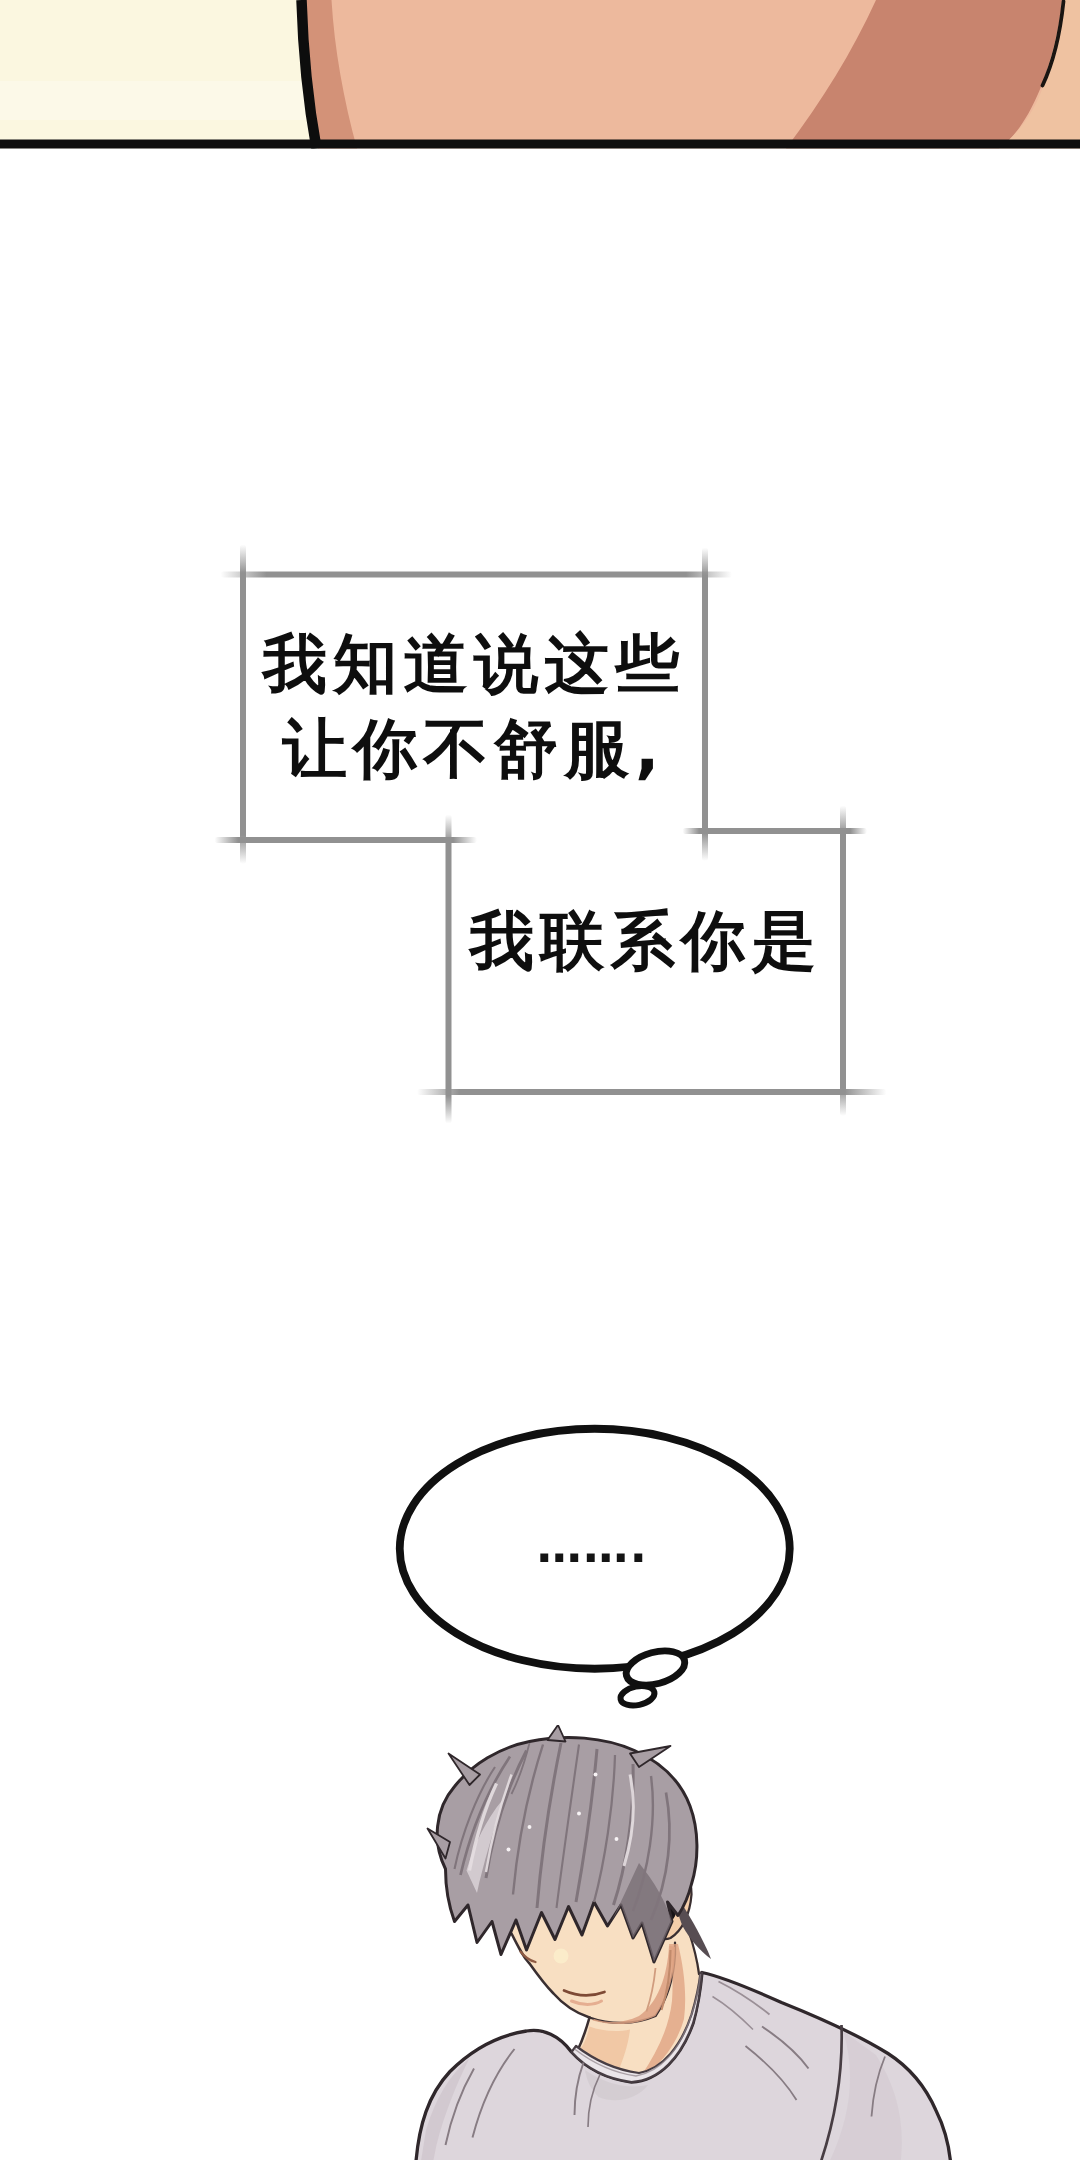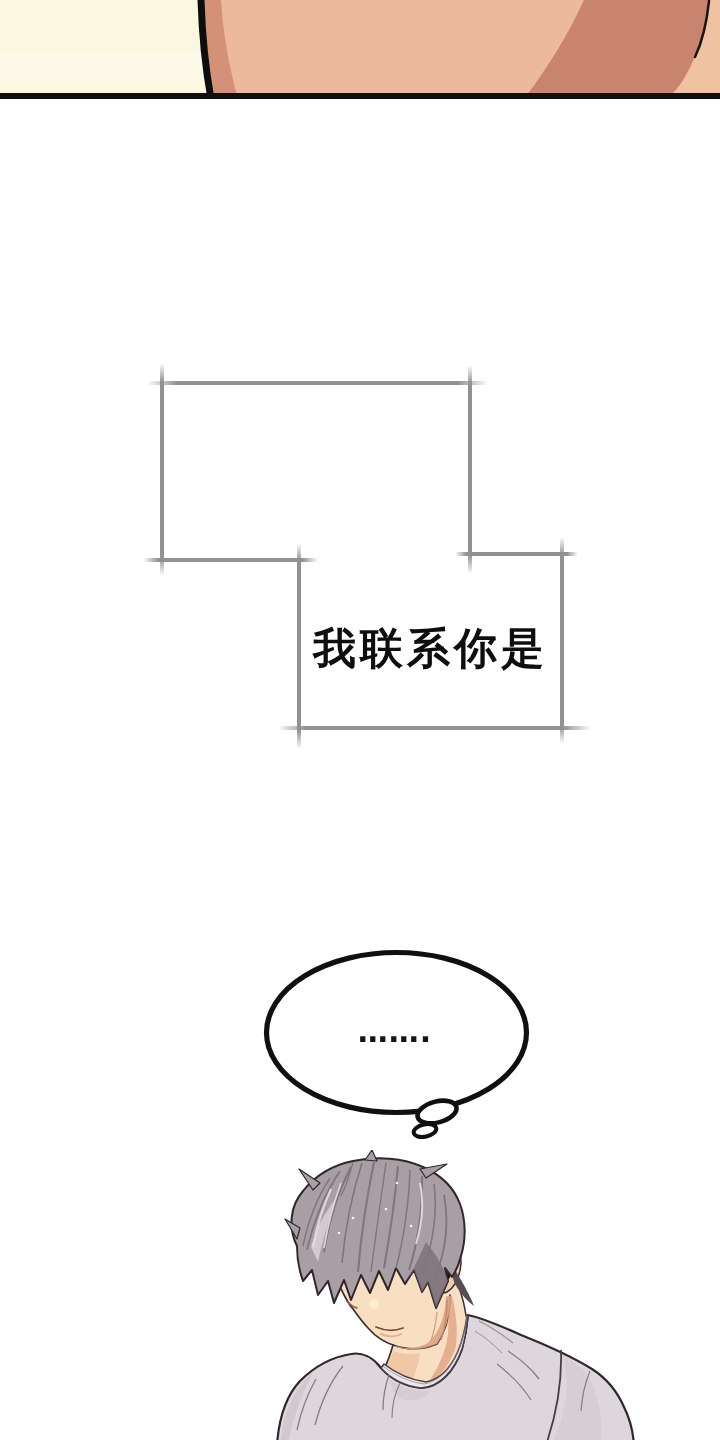--- a/index.html
+++ b/index.html
@@ -44,21 +44,25 @@
   <div class="h-line" style="left:147px;top:381px;width:341px;"></div>
   <div class="v-line" style="left:160px;top:363px;height:213px;"></div>
   <div class="v-line" style="left:468px;top:365px;height:209px;"></div>
   <div class="h-line" style="left:143px;top:558px;width:175px;"></div>
 
   <div class="h-line" style="left:455px;top:552px;width:123px;"></div>
   <div class="v-line" style="left:297px;top:543px;height:206px;"></div>
   <div class="v-line" style="left:560px;top:537px;height:207px;"></div>
   <div class="h-line" style="left:278px;top:726px;width:313px;"></div>
 
-  <div class="bubble-text" style="left:301px;top:556px;width:259px;height:170px;padding-top:14px;">
+  <div class="bubble-text" style="left:164px;top:385px;width:304px;height:174px;">
+    <span>我知道说这些</span>
+    <span>让你不舒服,</span>
+  </div>
+  <div class="bubble-text" style="left:301px;top:536px;width:259px;height:170px;padding-top:14px;">
     <span>我联系你是</span>
   </div>
 
   <svg class="abs" style="left:255px;top:938px;" width="290" height="212" viewBox="255 938 290 212">
     <ellipse cx="396.5" cy="1032.5" rx="130" ry="80" fill="#FFFFFF" stroke="#101010" stroke-width="5.2"></ellipse>
     <ellipse cx="437" cy="1112" rx="20" ry="10.5" fill="#FFFFFF" stroke="#101010" stroke-width="4.6" transform="rotate(-15 437 1112)"></ellipse>
     <ellipse cx="425" cy="1130.5" rx="11.5" ry="6.2" fill="#FFFFFF" stroke="#101010" stroke-width="4" transform="rotate(-12 425 1130.5)"></ellipse>
   </svg>
   <div class="thought-text" style="left:295px;top:1006px;width:200px;height:50px;">…….</div>
 

